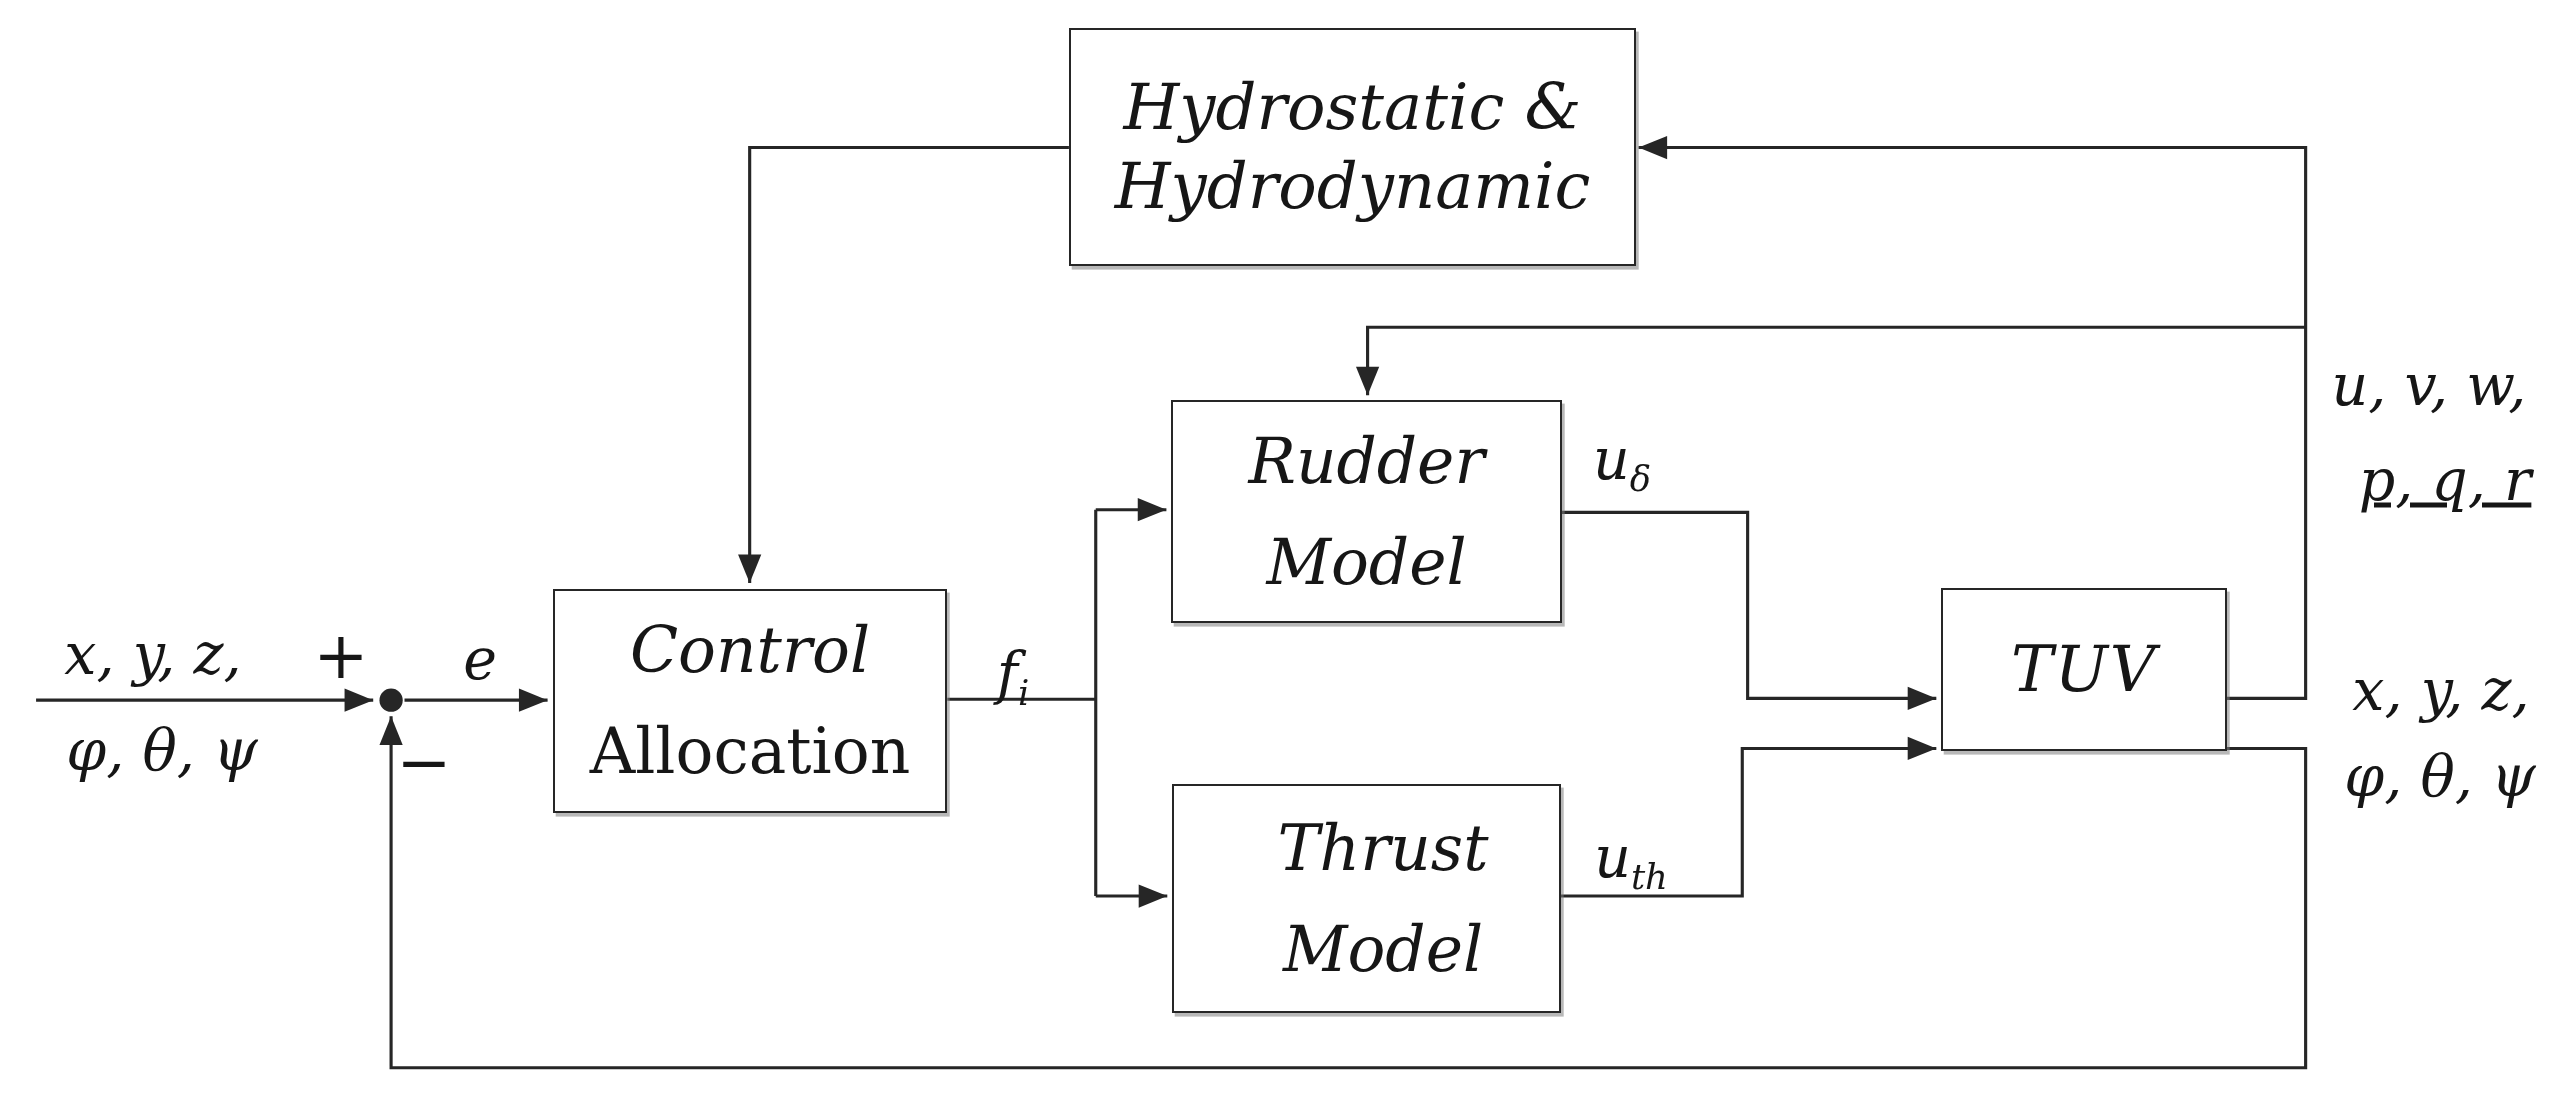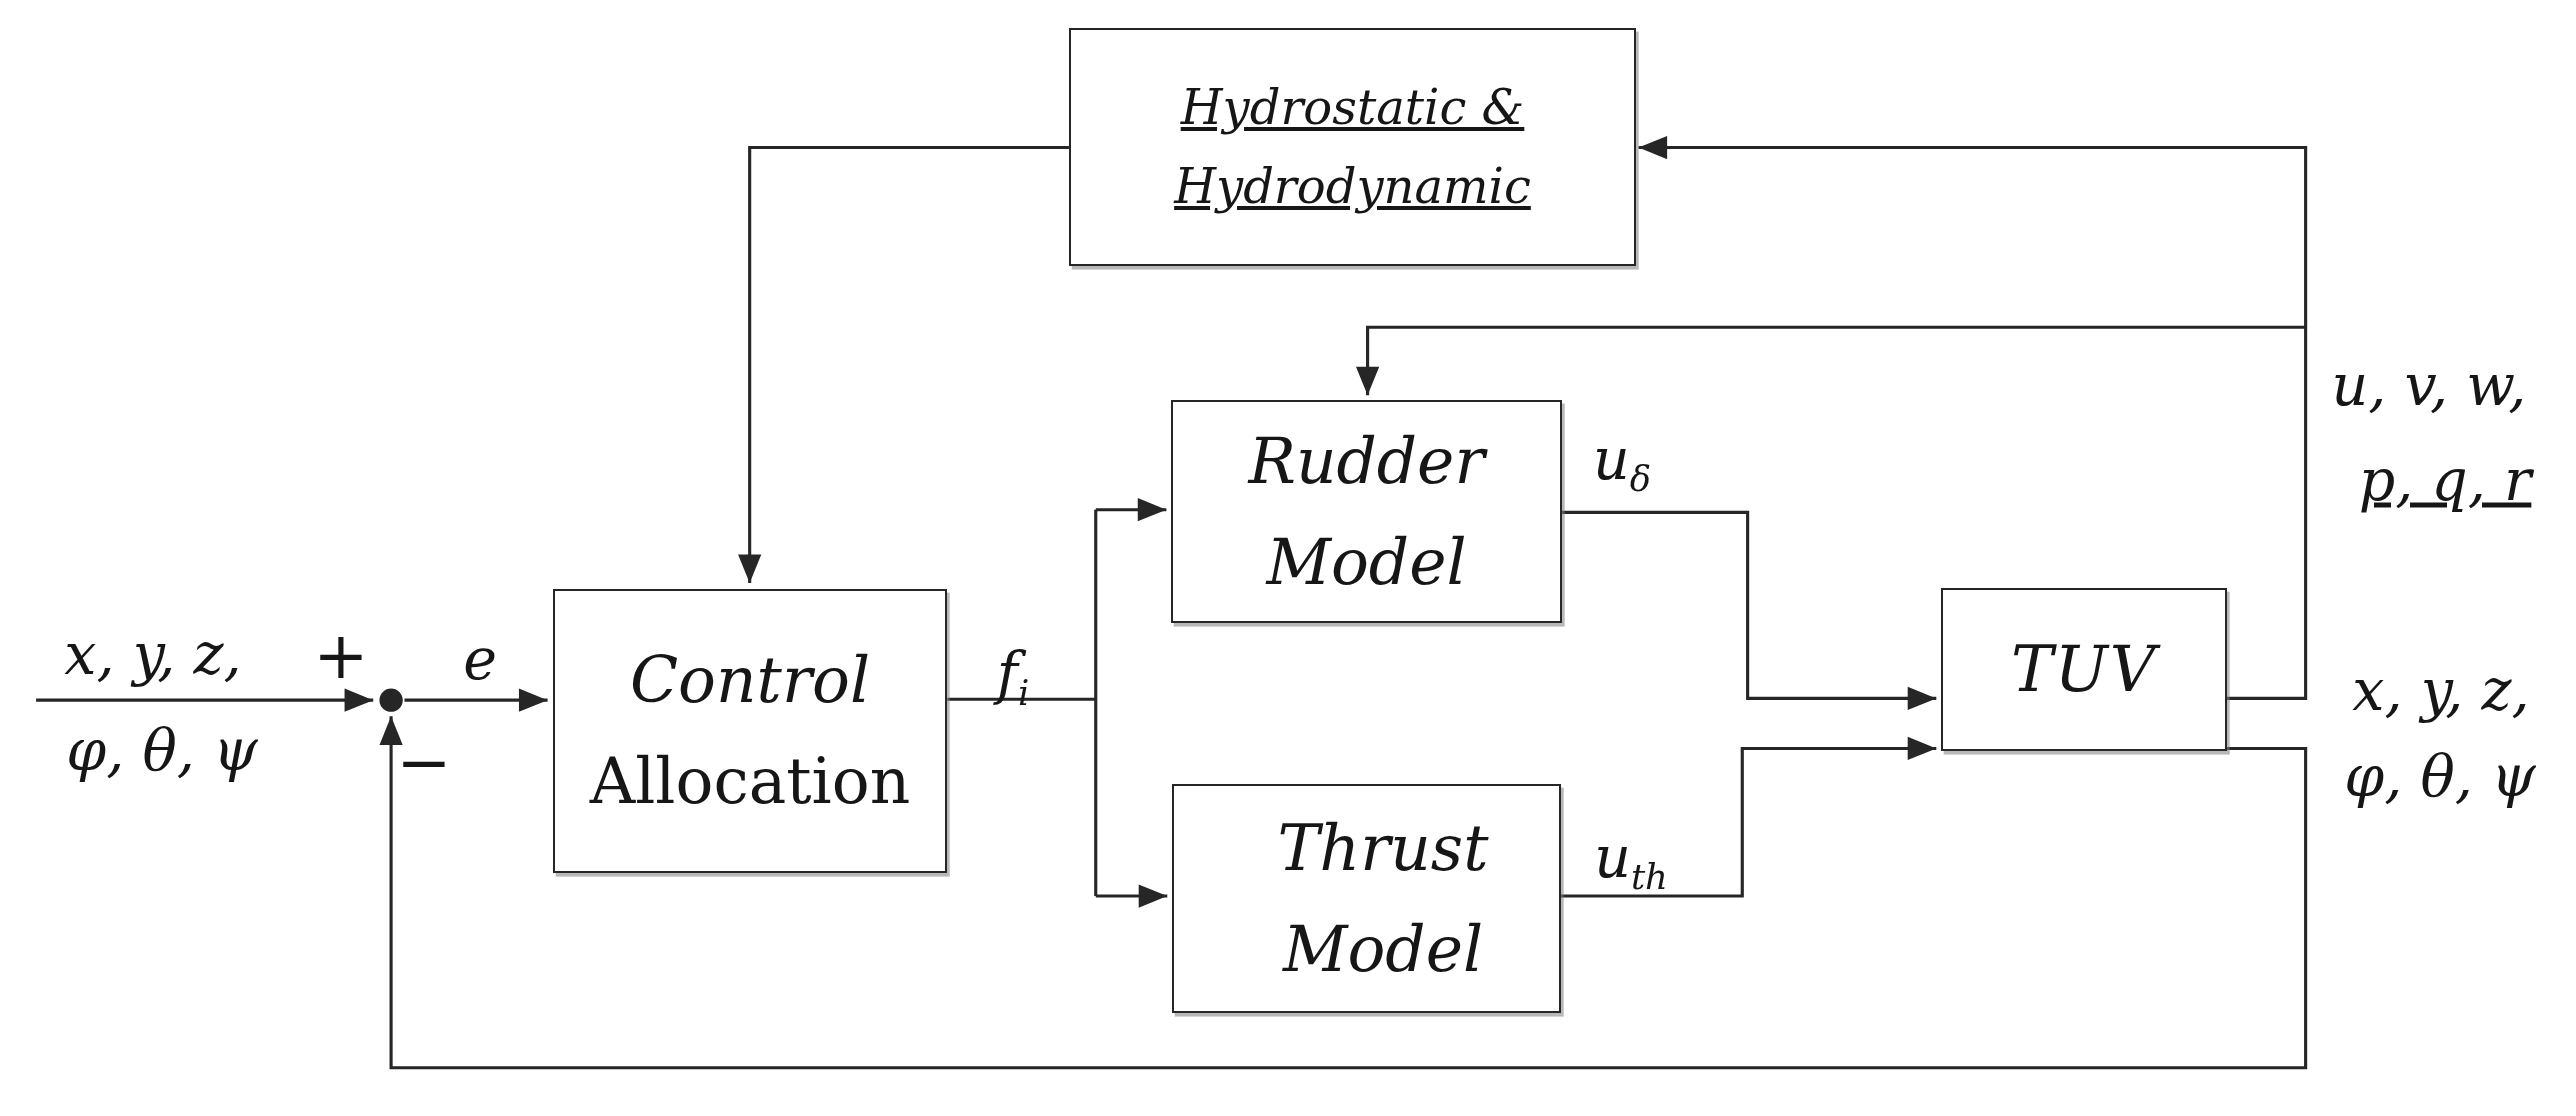--- a/index.html
+++ b/index.html
@@ -18,21 +18,21 @@
     border:2.7px solid #262626;
     background:#ffffff;
     box-shadow:2.7px 3.6px 0 rgba(125,125,125,.55);
     display:flex;flex-direction:column;
     align-items:center;justify-content:center;
     text-align:center;
     box-sizing:border-box;
   }
   .bl{font-style:italic;font-size:63px;line-height:101px;white-space:nowrap;}
   .bl.roman{font-style:normal;}
-  #hydro-box .bl{font-size:48px;line-height:79px;text-decoration:underline;}
+  #hydro-box .bl{font-size:64px;line-height:79px;}
   #tuv-box .bl{letter-spacing:1.8px;}
   .lbl{
     position:absolute;
     transform:translate(-50%,-50%);
     font-style:italic;
     font-size:57px;
     line-height:1;
     white-space:nowrap;
   }
   .lbl sub{font-size:0.62em;font-style:italic;line-height:0;}
@@ -75,21 +75,21 @@
     <path class="wire" d="M1745,1002 L1948,1002 L1948,837 L2165,837" marker-end="url(#arr)"></path>
 
     <circle cx="437" cy="783" r="13" fill="#262626"></circle>
   </svg>
 
   <div class="box" id="hydro-box" style="left:1069px;top:28px;width:567px;height:238px;">
     <div class="bl">Hydrostatic &amp;</div>
     <div class="bl">Hydrodynamic</div>
   </div>
 
-  <div class="box" id="control-box" style="left:553px;top:589px;width:394px;height:284px;">
+  <div class="box" id="control-box" style="left:553px;top:589px;width:394px;height:224px;">
     <div class="bl">Control</div>
     <div class="bl roman">Allocation</div>
   </div>
 
   <div class="box" id="rudder-box" style="left:1171px;top:400px;width:391px;height:223px;">
     <div class="bl">Rudder</div>
     <div class="bl">Model</div>
   </div>
 
   <div class="box" id="thrust-box" style="left:1172px;top:784px;width:389px;height:229px;padding-left:33px;">

